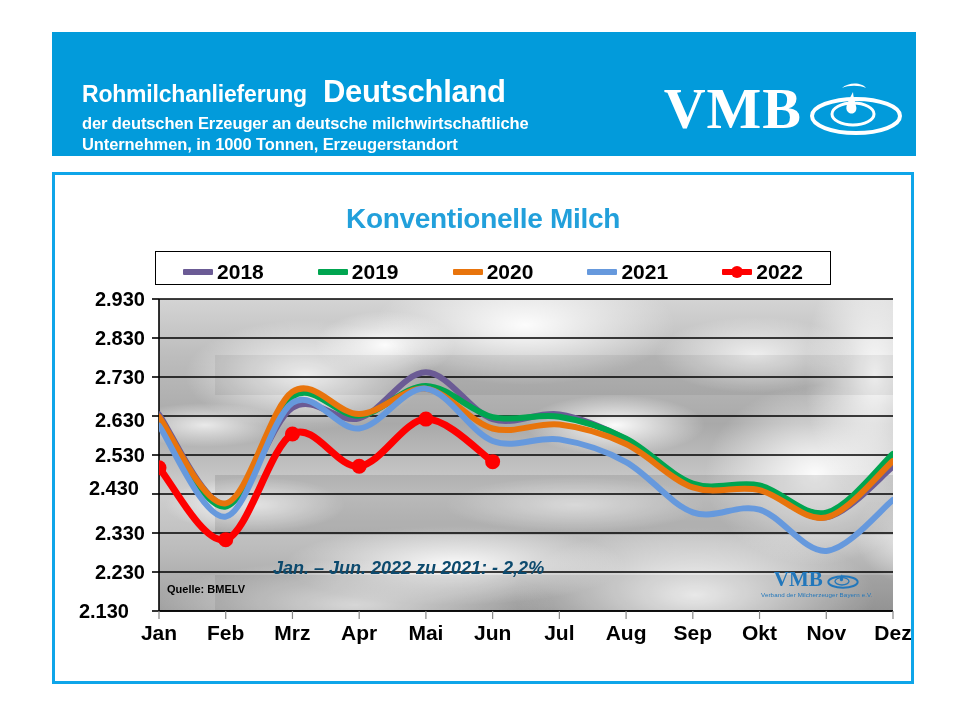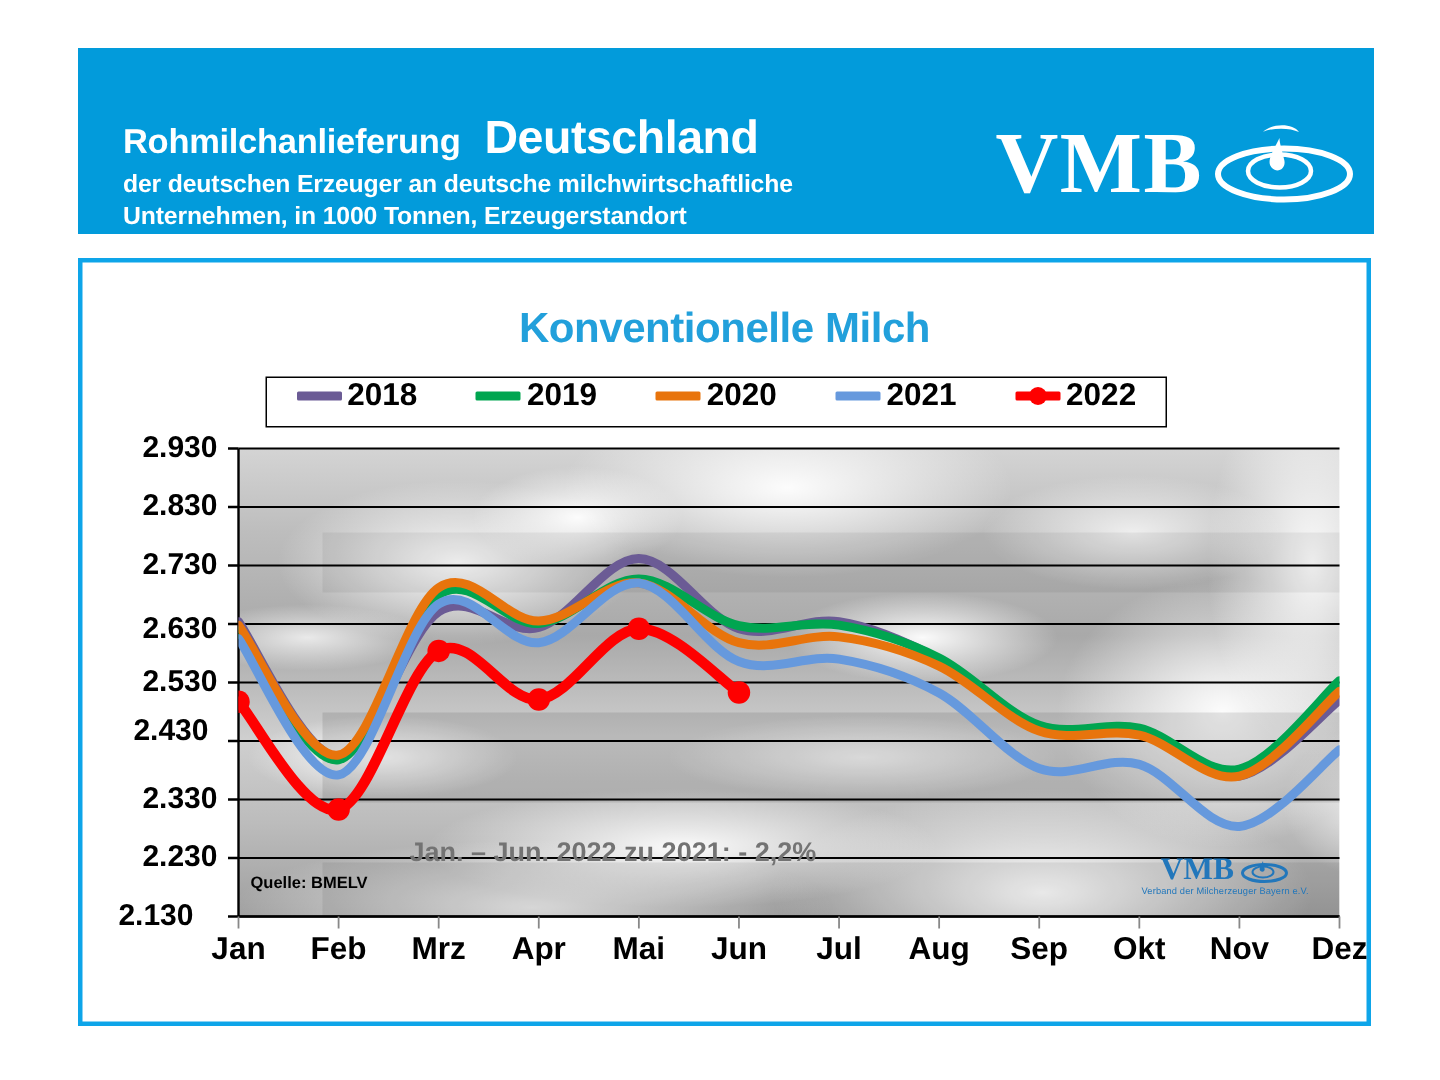--- a/index.html
+++ b/index.html
@@ -60,26 +60,25 @@
     position:absolute; left:0; right:0; top: 28px;
     text-align:center;
     font-size: 28px; font-weight: bold; color:#22A0DB;
     letter-spacing:-0.3px;
   }
 
   
   .legend {
     position:absolute;
     left: 100px; top: 76px;
-    width: 601px; height: 34px;
+    width: 676px; height: 34px;
     border: 1.5px solid #000;
     background: #fff;
-    display:flex; align-items:flex-start; justify-content:space-around;
+    display:flex; align-items:flex-end; justify-content:space-around;
     box-sizing:border-box;
-    margin-left:22px;
   }
   .legend-item { display:flex; align-items:center; }
   .legend-swatch { width: 30px; height: 6px; border-radius:1px; margin-right: 4px; position:relative; }
   .legend-swatch.dotted::after{
     content:""; position:absolute; left:50%; top:50%;
     width:12px; height:12px; border-radius:50%;
     background:#FE0000; transform: translate(-50%,-50%);
   }
   .legend-label { font-size: 21px; font-weight: bold; color:#000; }
 
@@ -93,22 +92,23 @@
     transform: translateY(-50%);
     white-space:nowrap;
   }
   .xlabels { position:absolute; left: 0; top: 444px; width: 862px; height: 34px; }
   .xlabel {
     position:absolute; font-size: 21px; font-weight: bold; color:#000;
     transform: translateX(-50%); text-align:center; white-space:nowrap;
   }
   .annotation {
     position:absolute;
-    font-size: 18px; font-weight: bold; color:#737373;
+    font-size: 18px; font-weight: bold; color:#0c4a6e;
     white-space:nowrap;
+    font-style:italic;
   }
   .source-note {
     position:absolute;
     font-size: 11px; font-weight: bold; color:#000;
     white-space:nowrap;
   }
   .mini-vmb { position:absolute; display:flex; flex-direction:column; align-items:center; }
   .mini-vmb-row { display:flex; align-items:center; }
   .mini-vmb-word {
     font-family:"Liberation Serif", serif;

